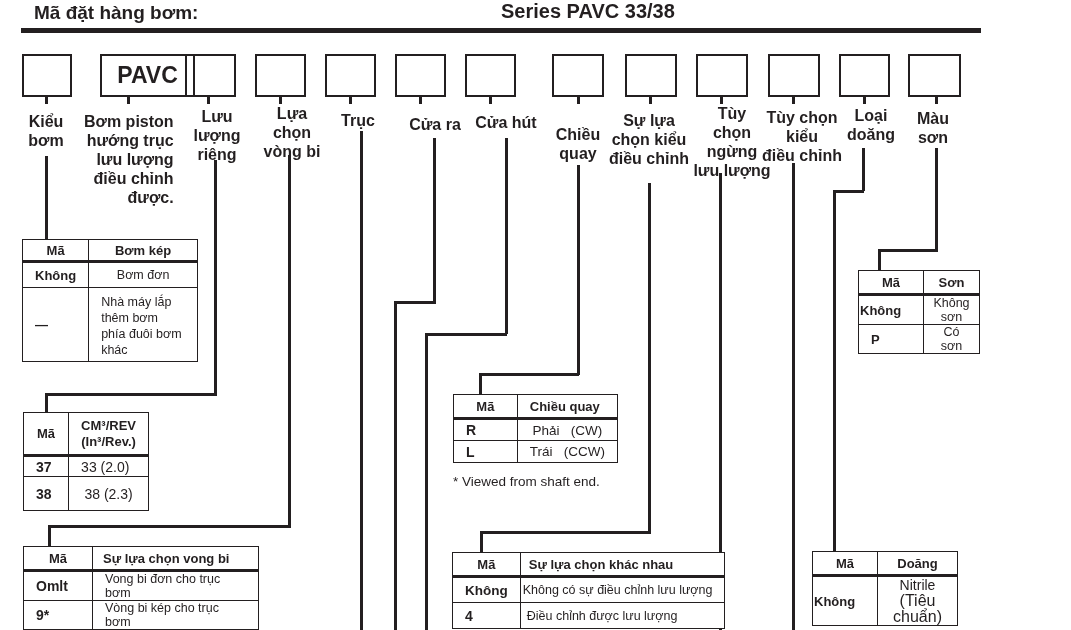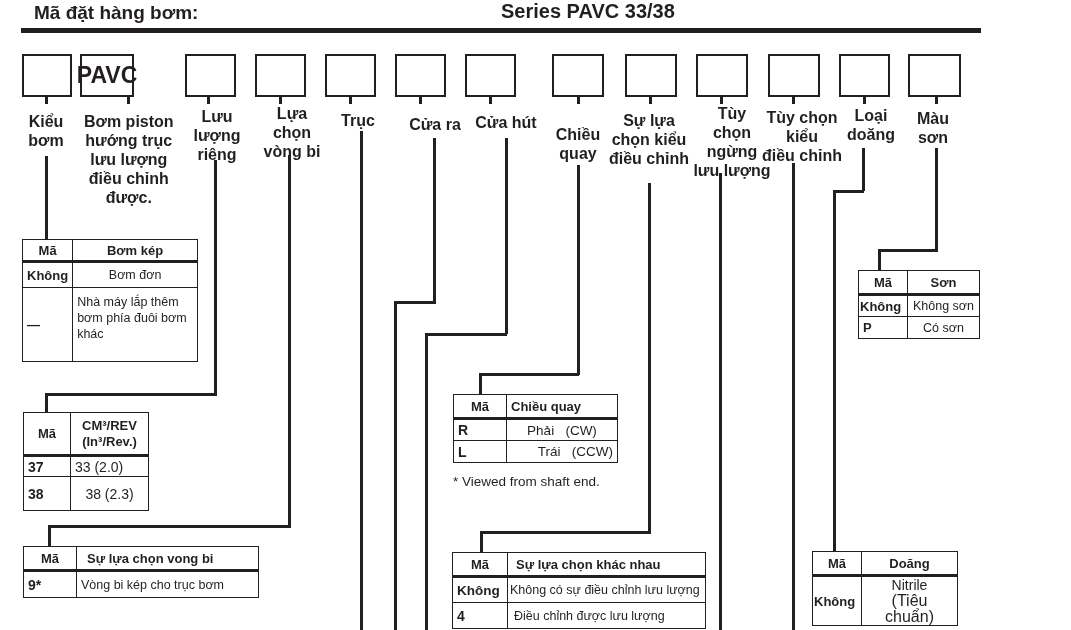--- a/index.html
+++ b/index.html
@@ -5,40 +5,40 @@
   html, body { margin:0; padding:0; background:#ffffff; }
   body { width:1071px; height:630px; position:relative; overflow:hidden;
          font-family:"Liberation Sans", sans-serif; color:#231f20; }
   .abs { position:absolute; }
   .title-left { left:34px; top:2px; font-size:19px; font-weight:bold; }
   .title-right { left:501px; top:0px; font-size:20px; font-weight:bold; }
   .rule { left:21px; top:28px; width:960px; height:5px; background:#231f20; }
   .box { position:absolute; top:54px; height:43px; border:2.5px solid #231f20; box-sizing:border-box;
          display:flex; align-items:center; justify-content:center; font-size:23px; font-weight:bold; }
   .lbl { position:absolute; font-size:16px; font-weight:bold; text-align:center; line-height:19px; white-space:nowrap; }
-  .lbl.left { text-align:center; }
+  .lbl.left { text-align:right; }
   .vl { position:absolute; width:2.5px; background:#231f20; }
   .hl { position:absolute; height:2.5px; background:#231f20; }
   table.opt { position:absolute; border-collapse:collapse; font-size:12.5px; background:#fff; }
-  table.opt td, table.opt th { border:1px solid #231f20; padding:0 4px; }
+  table.opt td, table.opt th { border:1px solid #231f20; padding:0 12px; }
   table.opt th { font-weight:bold; font-size:13px; }
   table.opt tr.head th { border-bottom:3px solid #231f20; }
   table.opt td.code { font-weight:bold; font-size:13px; }
   .note { position:absolute; font-size:13.5px; }
   .sub { font-size:16px; }
 </style>
 </head>
 <body>
 
 <div class="abs title-left">Mã đặt hàng bơm:</div>
 <div class="abs title-right">Series PAVC 33/38</div>
 <div class="abs rule"></div>
 
 <div class="box" style="left:22px;width:50px;"></div>
-<div class="box" style="left:80px;width:54px;">PAVC</div>
+<div class="box" style="left:100px;width:95px;">PAVC</div>
 <div class="box" style="left:185px;width:51px;"></div>
 <div class="box" style="left:255px;width:51px;"></div>
 <div class="box" style="left:325px;width:51px;"></div>
 <div class="box" style="left:395px;width:51px;"></div>
 <div class="box" style="left:465px;width:51px;"></div>
 <div class="box" style="left:552px;width:52px;"></div>
 <div class="box" style="left:625px;width:52px;"></div>
 <div class="box" style="left:696px;width:52px;"></div>
 <div class="box" style="left:768px;width:52px;"></div>
 <div class="box" style="left:839px;width:51px;"></div>
@@ -193,20 +193,24 @@
   </tr>
 </tbody>
   </table>
 
 <table class="opt" style="left:23px;top:546px;width:236px;">
   <tbody>
       <tr class="head" style="height:24px;">
     <th style="width:44px;">Mã</th>
     <th style="text-align:left;padding-left:10px;">Sự lựa chọn vong bi</th>
   </tr>
+  <tr style="height:25px;">
+    <td class="code" style="font-size:14px;">Omlt</td>
+    <td>Vong bi đơn cho trục bơm</td>
+  </tr>
   <tr style="height:27px;">
     <td class="code" style="font-size:14px;">9*</td>
     <td>Vòng bi kép cho trục bơm</td>
   </tr>
 </tbody>
   </table>
 
 <table class="opt" style="left:453px;top:394px;width:165px;font-size:13.5px;">
   <tbody>
       <tr class="head" style="height:24px;">

